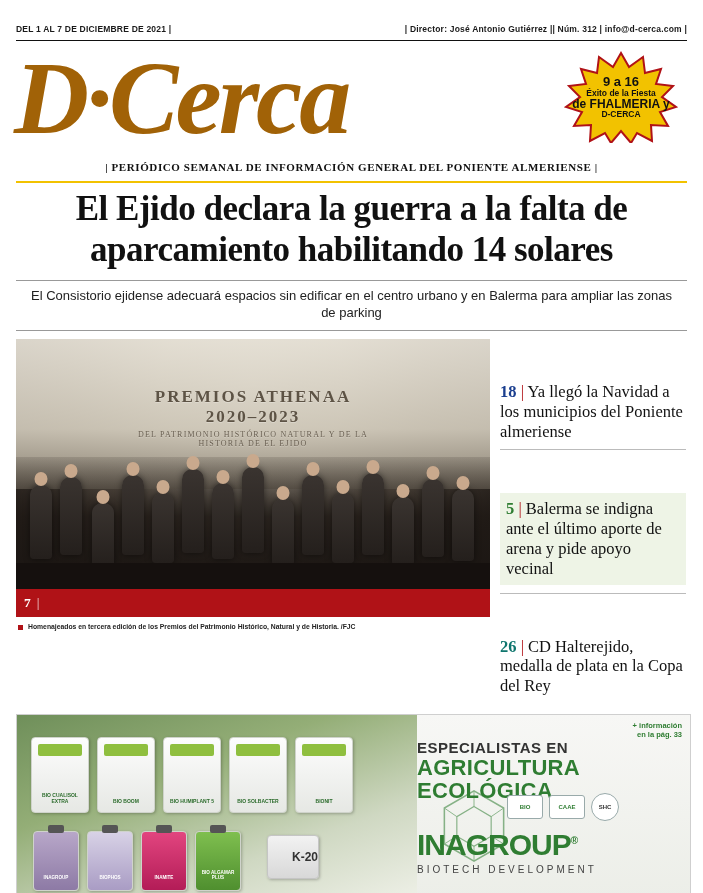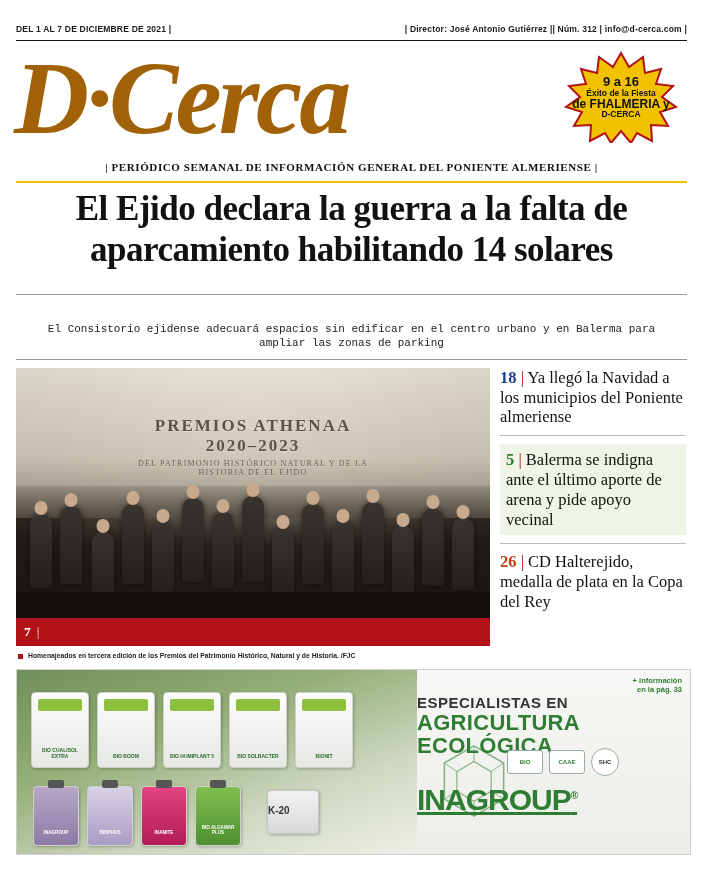--- a/index.html
+++ b/index.html
@@ -72,31 +72,30 @@
   }
 
   
   .headline{
     font-family:"Liberation Serif", serif;
     font-weight:bold;
     font-size:35px;
     line-height:1.16;
     text-align:center;
     letter-spacing:-.5px;
-    margin:6px 6px 24px 6px;
+    margin:6px 6px 10px 6px;
   }
   .rule-thin{height:1px;background:#999;margin:0 2px;}
   .standfirst{
     text-align:center;
-    font-family:Liberation Mono, monospace;
-    font-size:11px;
+    font-family:Liberation Sans, sans-serif;
+    font-size:13px;
     color:#222;
     padding:7px 10px 8px 10px;
     line-height:1.3;
-    margin-top:20px;
   }
   .rule-thin2{height:1px;background:#999;margin:0 2px 8px 2px;}
 
   
   .grid{display:flex;gap:10px;padding:0 2px;}
   .col-main{width:474px;}
   .col-side{width:186px;}
 
   .photo-wrap{position:relative;width:474px;height:250px;overflow:hidden;background:#2a2020;}
   .photo{
@@ -146,27 +145,27 @@
   .photo-caption .bar{opacity:.8;}
   .footnote{
     display:flex;align-items:flex-start;gap:5px;
     padding:6px 2px 0 2px;
     font-family:"Liberation Sans", sans-serif;
     font-size:6.8px;color:#222;font-weight:bold;
   }
   .footnote .sq{width:5px;height:5px;background:#b01217;margin-top:2px;flex:none;}
 
   
-  .teaser{padding:0 0 8px 0;}
+  .teaser{padding:0 0 8px 0;margin-top:43px;}
   .teaser .body{
     font-family:"Liberation Serif", serif;
     font-size:16.5px;line-height:1.2;color:#111;
   }
   .teaser .num{font-weight:bold;}
-  .teaser.red .num{color:#c2410c;}
+  .teaser.red .num{color:#0f766e;}
   .teaser.blue .num{color:#1b3f8f;}
   .teaser.green .num{color:#2f7d32;}
   .teaser .sep{color:#b01217;}
   .teaser-rule{height:1px;background:#bbb;margin:0 0 8px 0;}
   .teaser.shade{background:#eef4e6;padding:6px 6px;margin-bottom:8px;}
 
   
   .ad{
     position:relative;margin:10px 2px 0 2px;width:675px;height:186px;
     border:1px solid #cfcfcf;box-sizing:border-box;overflow:hidden;
@@ -187,30 +186,30 @@
   .ad .jug{
     position:absolute;bottom:8px;width:44px;height:58px;border-radius:4px;
     border:1px solid #cfd3cb;box-shadow:1px 1px 3px rgba(0,0,0,.25);
   }
   .ad .jug .cap{position:absolute;left:14px;top:-7px;width:16px;height:8px;background:#555;border-radius:2px;}
   .ad .jug .lbl{position:absolute;left:2px;right:2px;bottom:10px;text-align:center;font-family:"Liberation Sans",sans-serif;font-size:4.6px;font-weight:bold;color:#fff;}
   .ad .tub{
     position:absolute;width:50px;height:42px;border-radius:4px;background:linear-gradient(180deg,#f2f2f2,#d8d8d8);
     border:1px solid #c5c5c5;box-shadow:1px 1px 3px rgba(0,0,0,.25);
   }
-  .ad .tub .lbl{position:absolute;left:0;right:12px;top:14px;text-align:left;font-family:"Liberation Sans",sans-serif;font-size:10px;font-weight:bold;color:#333;}
+  .ad .tub .lbl{position:absolute;left:0;right:0;top:14px;text-align:right;font-family:"Liberation Sans",sans-serif;font-size:12px;font-weight:bold;color:#333;}
 
   .ad .rightcol{position:absolute;left:400px;top:0;right:0;bottom:0;padding:8px 0;box-sizing:border-box;}
   .ad .plus{
     position:absolute;right:8px;top:6px;text-align:right;
     font-family:"Liberation Sans", sans-serif;font-size:7.5px;font-weight:bold;color:#2f7d32;line-height:1.2;
   }
   .ad .h1{font-family:"Liberation Sans", sans-serif;font-size:15px;font-weight:bold;color:#333;letter-spacing:.5px;margin-top:16px;}
   .ad .h2{font-family:"Liberation Sans", sans-serif;font-size:22px;font-weight:bold;color:#2f7d32;letter-spacing:.3px;line-height:1.05;}
-  .ad .brand{font-family:"Liberation Sans", sans-serif;font-size:30px;font-weight:bold;color:#2f7d32;letter-spacing:-1px;margin-top:26px;text-decoration:underline;}
+  .ad .brand{font-family:"Liberation Sans", sans-serif;font-size:30px;font-weight:bold;color:#2f7d32;letter-spacing:-1px;margin-top:26px;}
   .ad .brand sup{font-size:10px;vertical-align:super;}
   .ad .tag{font-family:"Liberation Sans", sans-serif;font-size:10px;color:#444;letter-spacing:3px;margin-top:2px;}
   .ad .hex{position:absolute;left:418px;top:72px;width:78px;height:78px;opacity:.55;}
   .ad .badges{position:absolute;left:490px;top:78px;display:flex;gap:6px;align-items:center;}
   .ad .badge{width:34px;height:22px;border:1px solid #9aa;border-radius:3px;background:#fff;display:flex;align-items:center;justify-content:center;font-family:"Liberation Sans",sans-serif;font-size:6px;font-weight:bold;color:#2f7d32;}
   .ad .badge.circ{width:26px;height:26px;border-radius:50%;font-size:6px;color:#333;}
   .ad .footerbar{
     position:absolute;left:0;right:0;bottom:0;height:18px;background:#3b3b3b;color:#fff;
     font-family:"Liberation Sans", sans-serif;font-size:8px;display:flex;align-items:center;justify-content:center;letter-spacing:.2px;
   }
@@ -368,20 +367,21 @@
     <div class="rightcol">
       <div class="plus">
         <div>+ información</div>
         <div>en la pág. 33</div>
       </div>
       <div class="h1">ESPECIALISTAS EN</div>
       <div class="h2">AGRICULTURA ECOLÓGICA</div>
       <div class="brand">
         <span>INAGROUP</span><sup>®</sup>
       </div>
+      <div class="tag">BIOTECH DEVELOPMENT</div>
     </div>
 
     <svg class="hex" viewBox="0 0 100 100">
       <polygon points="50,5 88,27 88,73 50,95 12,73 12,27" fill="none" stroke="#2f7d32" stroke-width="2"></polygon>
       <polygon points="50,25 72,38 72,63 50,76 28,63 28,38" fill="none" stroke="#2f7d32" stroke-width="1.5"></polygon>
       <line x1="50" y1="5" x2="50" y2="25" stroke="#2f7d32" stroke-width="1.2"></line>
       <line x1="88" y1="27" x2="72" y2="38" stroke="#2f7d32" stroke-width="1.2"></line>
       <line x1="88" y1="73" x2="72" y2="63" stroke="#2f7d32" stroke-width="1.2"></line>
       <line x1="50" y1="95" x2="50" y2="76" stroke="#2f7d32" stroke-width="1.2"></line>
       <line x1="12" y1="73" x2="28" y2="63" stroke="#2f7d32" stroke-width="1.2"></line>

